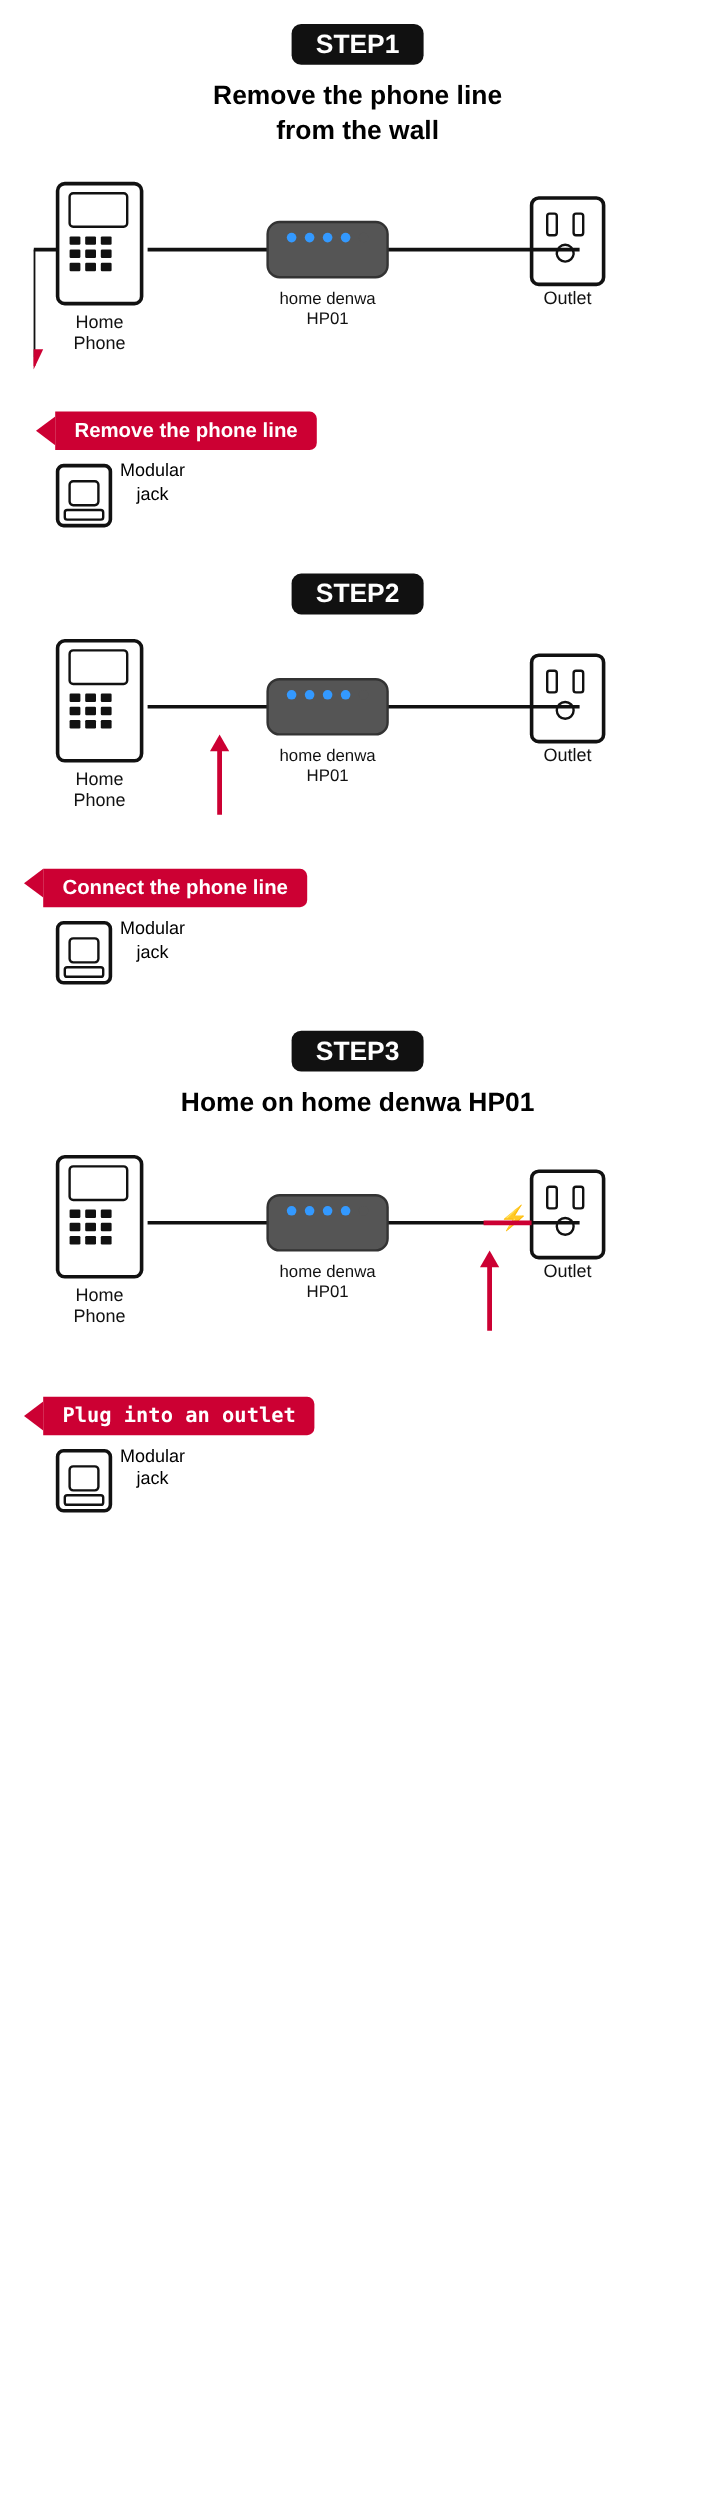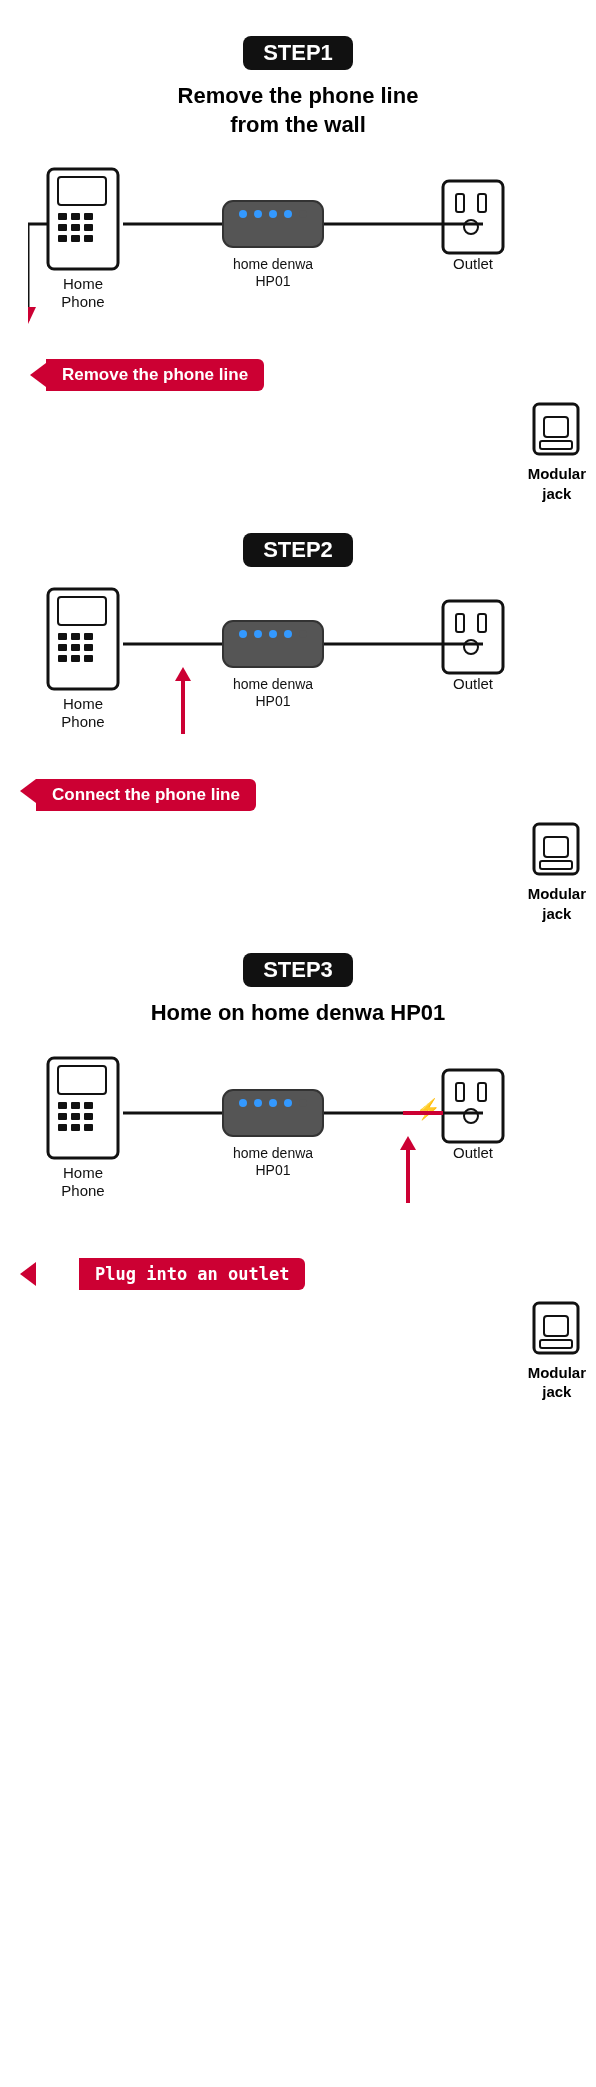--- a/index.html
+++ b/index.html
@@ -23,21 +23,20 @@
       font-size: 22px;
       font-weight: bold;
       padding: 4px 20px;
       border-radius: 8px;
       margin-bottom: 12px;
     }
 
     .step-section {
       text-align: center;
       margin-bottom: 30px;
-      margin-top: 16px;
     }
 
     .step-title {
       font-size: 22px;
       font-weight: bold;
       line-height: 1.3;
       margin-bottom: 20px;
       text-align: center;
     }
 
@@ -48,25 +47,24 @@
       color: #fff;
       font-size: 17px;
       font-weight: bold;
       padding: 6px 16px;
       border-radius: 6px;
       margin: 4px 0 16px 0;
     }
 
     .modular-section {
       display: flex;
-      flex-direction: column;
-      align-items: flex-end;
+      flex-direction: row;
+      align-items: flex-start;
       margin-left: 30px;
       margin-bottom: 20px;
-      font-weight: bold;
     }
 
     
     .diagram-svg {
       display: block;
       margin: 0 auto 0 auto;
     }
   </style>
 </head>
 <body>
@@ -240,21 +238,21 @@
       <line x1="380" y1="155" x2="380" y2="95" stroke="#cc0033" stroke-width="4"></line>
       <polygon points="380,88 372,102 388,102" fill="#cc0033"></polygon>
 
       <text x="55" y="130" text-anchor="middle" font-size="15" fill="#111">Home</text>
       <text x="55" y="148" text-anchor="middle" font-size="15" fill="#111">Phone</text>
       <text x="245" y="110" text-anchor="middle" font-size="14" fill="#111">home denwa</text>
       <text x="245" y="127" text-anchor="middle" font-size="14" fill="#111">HP01</text>
       <text x="445" y="110" text-anchor="middle" font-size="15" fill="#111">Outlet</text>
     </svg>
 
-    <div style="display:flex; align-items:center; margin: 0 0 8px 10px; gap: 43px;">
+    <div style="display:flex; align-items:center; margin: 0 0 8px 10px;">
       <div style="width:0;height:0;border-top:12px solid transparent;border-bottom:12px solid transparent;border-right:16px solid #cc0033;margin-right:0;"></div>
       <span class="action-label" style="border-radius:0 6px 6px 0;margin:0; font-family:monospace;">Plug into an outlet</span>
     </div>
 
     <div class="modular-section">
       <svg width="60" height="65" viewBox="0 0 60 65">
         <rect x="8" y="5" width="44" height="50" rx="5" ry="5" fill="none" stroke="#111" stroke-width="3"></rect>
         <rect x="18" y="18" width="24" height="20" rx="3" ry="3" fill="none" stroke="#111" stroke-width="2"></rect>
         <rect x="14" y="42" width="32" height="8" rx="2" fill="none" stroke="#111" stroke-width="2"></rect>
       </svg>

